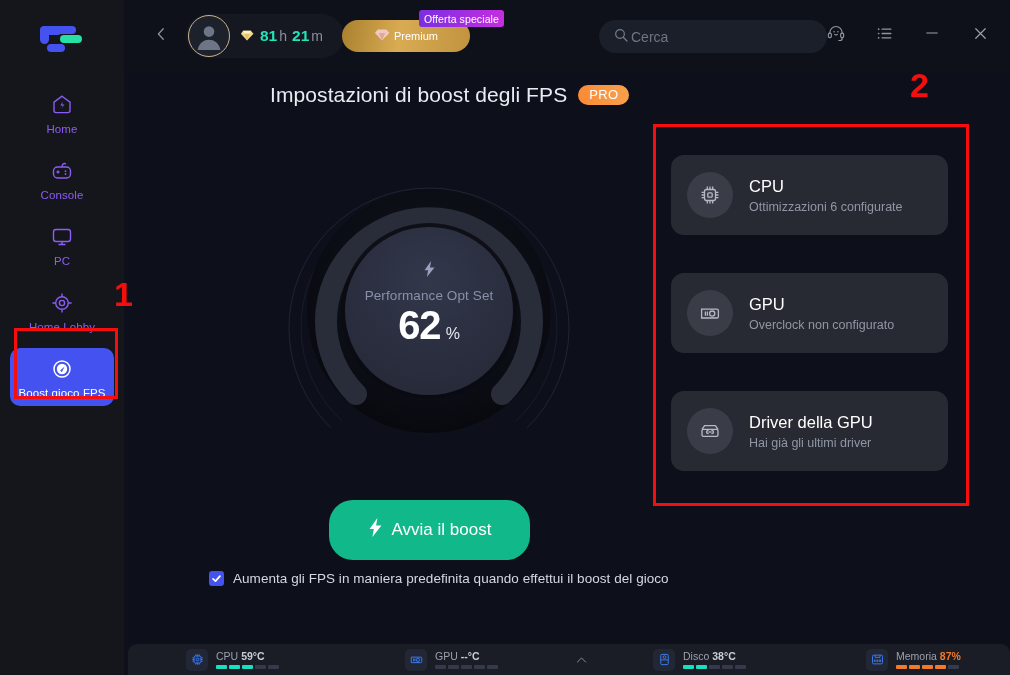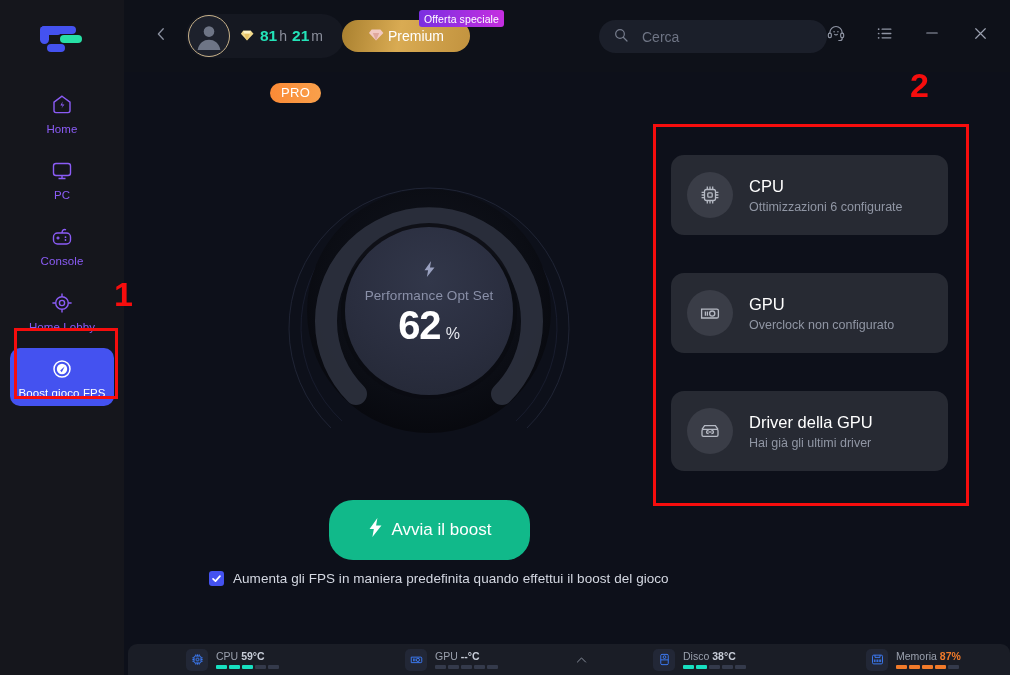--- a/index.html
+++ b/index.html
@@ -52,38 +52,38 @@
   .time-txt{margin-left:10px;font-size:14px;color:#7d8391;white-space:nowrap;display:flex;align-items:center;}
   .time-txt .gem{margin-right:6px;font-size:13px;line-height:1;}
   .time-txt b{color:#23e3b8;font-weight:bold;font-size:15.5px;}
   .time-txt span.u{color:#8b8f9c;margin:0 5px 0 2px;font-size:14px;}
 
   .premium-btn{
     position:absolute;left:218px;top:20px;height:32px;min-width:96px;
     border-radius:16px;
     background:linear-gradient(100deg,#a9802f 0%,#d9ab53 45%,#c2933f 100%);
     display:flex;align-items:center;justify-content:center;gap:4px;
-    color:#fff;font-size:14px;padding:0 16px;cursor:pointer;
+    color:#fff;font-size:11px;padding:0 16px;cursor:pointer;
   }
   .offer-badge{
     position:absolute;left:295px;top:10px;height:17px;
     background:linear-gradient(90deg,#7a2fe0 0%,#c52ee0 100%);
     border-radius:3px;color:#fff;font-size:10.5px;
     display:flex;align-items:center;padding:0 5px;white-space:nowrap;
     letter-spacing:.1px;
   }
 
   .search-box{
     position:absolute;left:475px;top:20px;width:200px;height:33px;
     background:#1b1f2a;border-radius:17px;
     display:flex;align-items:center;padding:0 14px;cursor:text;
   }
   .search-box input{
     background:transparent;border:0;outline:0;color:#9aa0ad;
-    font-size:14px;margin-left:11px;width:150px;
+    font-size:14px;width:150px;
     font-family:"Liberation Sans","DejaVu Sans",sans-serif;
   }
   .search-box input::placeholder{color:#6e7484;}
 
   .winbtns{position:absolute;right:18px;top:21px;display:flex;align-items:center;gap:24px;}
   .winbtn{width:24px;height:24px;display:flex;align-items:center;justify-content:center;cursor:pointer;}
 
   
   .page-title{
     position:absolute;left:270px;top:83px;
@@ -195,38 +195,38 @@
             <path d="M12 3.2 20 9.2v8.4a2 2 0 0 1-2 2H6a2 2 0 0 1-2-2V9.2z"></path>
             <path d="M12.6 8.6 10.4 12.4h2.4l-1.4 3.2 3-4h-2.2z" fill="currentColor" stroke="none"></path>
           </svg>
         </span>
         <span class="lbl">Home</span>
       </div>
 
       <div class="nav-item">
         <span class="ico">
           <svg width="24" height="24" viewBox="0 0 24 24" fill="none" stroke="currentColor" stroke-width="1.4">
-            <rect x="3.5" y="4.5" width="17" height="12" rx="2.5"></rect>
-            <path d="M12 16.5v3M8.5 19.5h7"></path>
-          </svg>
-        </span>
-        <span class="lbl">PC</span>
-      </div>
-
-      <div class="nav-item">
-        <span class="ico">
-          <svg width="24" height="24" viewBox="0 0 24 24" fill="none" stroke="currentColor" stroke-width="1.4">
             <rect x="3.5" y="8" width="17" height="11" rx="4"></rect>
             <path d="M8 11.5v3M6.5 13h3"></path>
             <circle cx="15.5" cy="12.2" r=".9" fill="currentColor" stroke="none"></circle>
             <circle cx="15.5" cy="15" r=".9" fill="currentColor" stroke="none"></circle>
             <path d="M12 8c0-3 2-4.2 4-3.2"></path>
           </svg>
         </span>
         <span class="lbl">Console</span>
+      </div>
+
+      <div class="nav-item">
+        <span class="ico">
+          <svg width="24" height="24" viewBox="0 0 24 24" fill="none" stroke="currentColor" stroke-width="1.4">
+            <rect x="3.5" y="4.5" width="17" height="12" rx="2.5"></rect>
+            <path d="M12 16.5v3M8.5 19.5h7"></path>
+          </svg>
+        </span>
+        <span class="lbl">PC</span>
       </div>
 
       <div class="nav-item">
         <span class="ico">
           <svg width="24" height="24" viewBox="0 0 24 24" fill="none" stroke="currentColor" stroke-width="1.4">
             <circle cx="12" cy="12" r="6.3"></circle>
             <circle cx="12" cy="12" r="2.6"></circle>
             <path d="M12 2.4v3.2M12 18.4v3.2M2.4 12h3.2M18.4 12h3.2"></path>
           </svg>
         </span>
@@ -326,20 +326,21 @@
       </div>
       <div class="winbtn">
         <svg width="19" height="19" viewBox="0 0 24 24" stroke="#9aa0af" stroke-width="1.5" stroke-linecap="round">
             <path d="M6 6l12 12M18 6 6 18"></path>
           </svg>
       </div>
     </div>
   </div>
 
   <div class="page-title">
+    <span>Impostazioni di boost degli FPS</span>
     <span class="pro-badge">PRO</span>
   </div>
 
   <div class="gauge-wrap">
     <svg width="366" height="366" viewBox="0 0 366 366">
       <defs>
         <radialGradient id="gdisc" cx="50%" cy="42%" r="62%">
           <stop offset="0%" stop-color="#131620"></stop>
           <stop offset="70%" stop-color="#0b0d14"></stop>
           <stop offset="100%" stop-color="#07080d"></stop>

